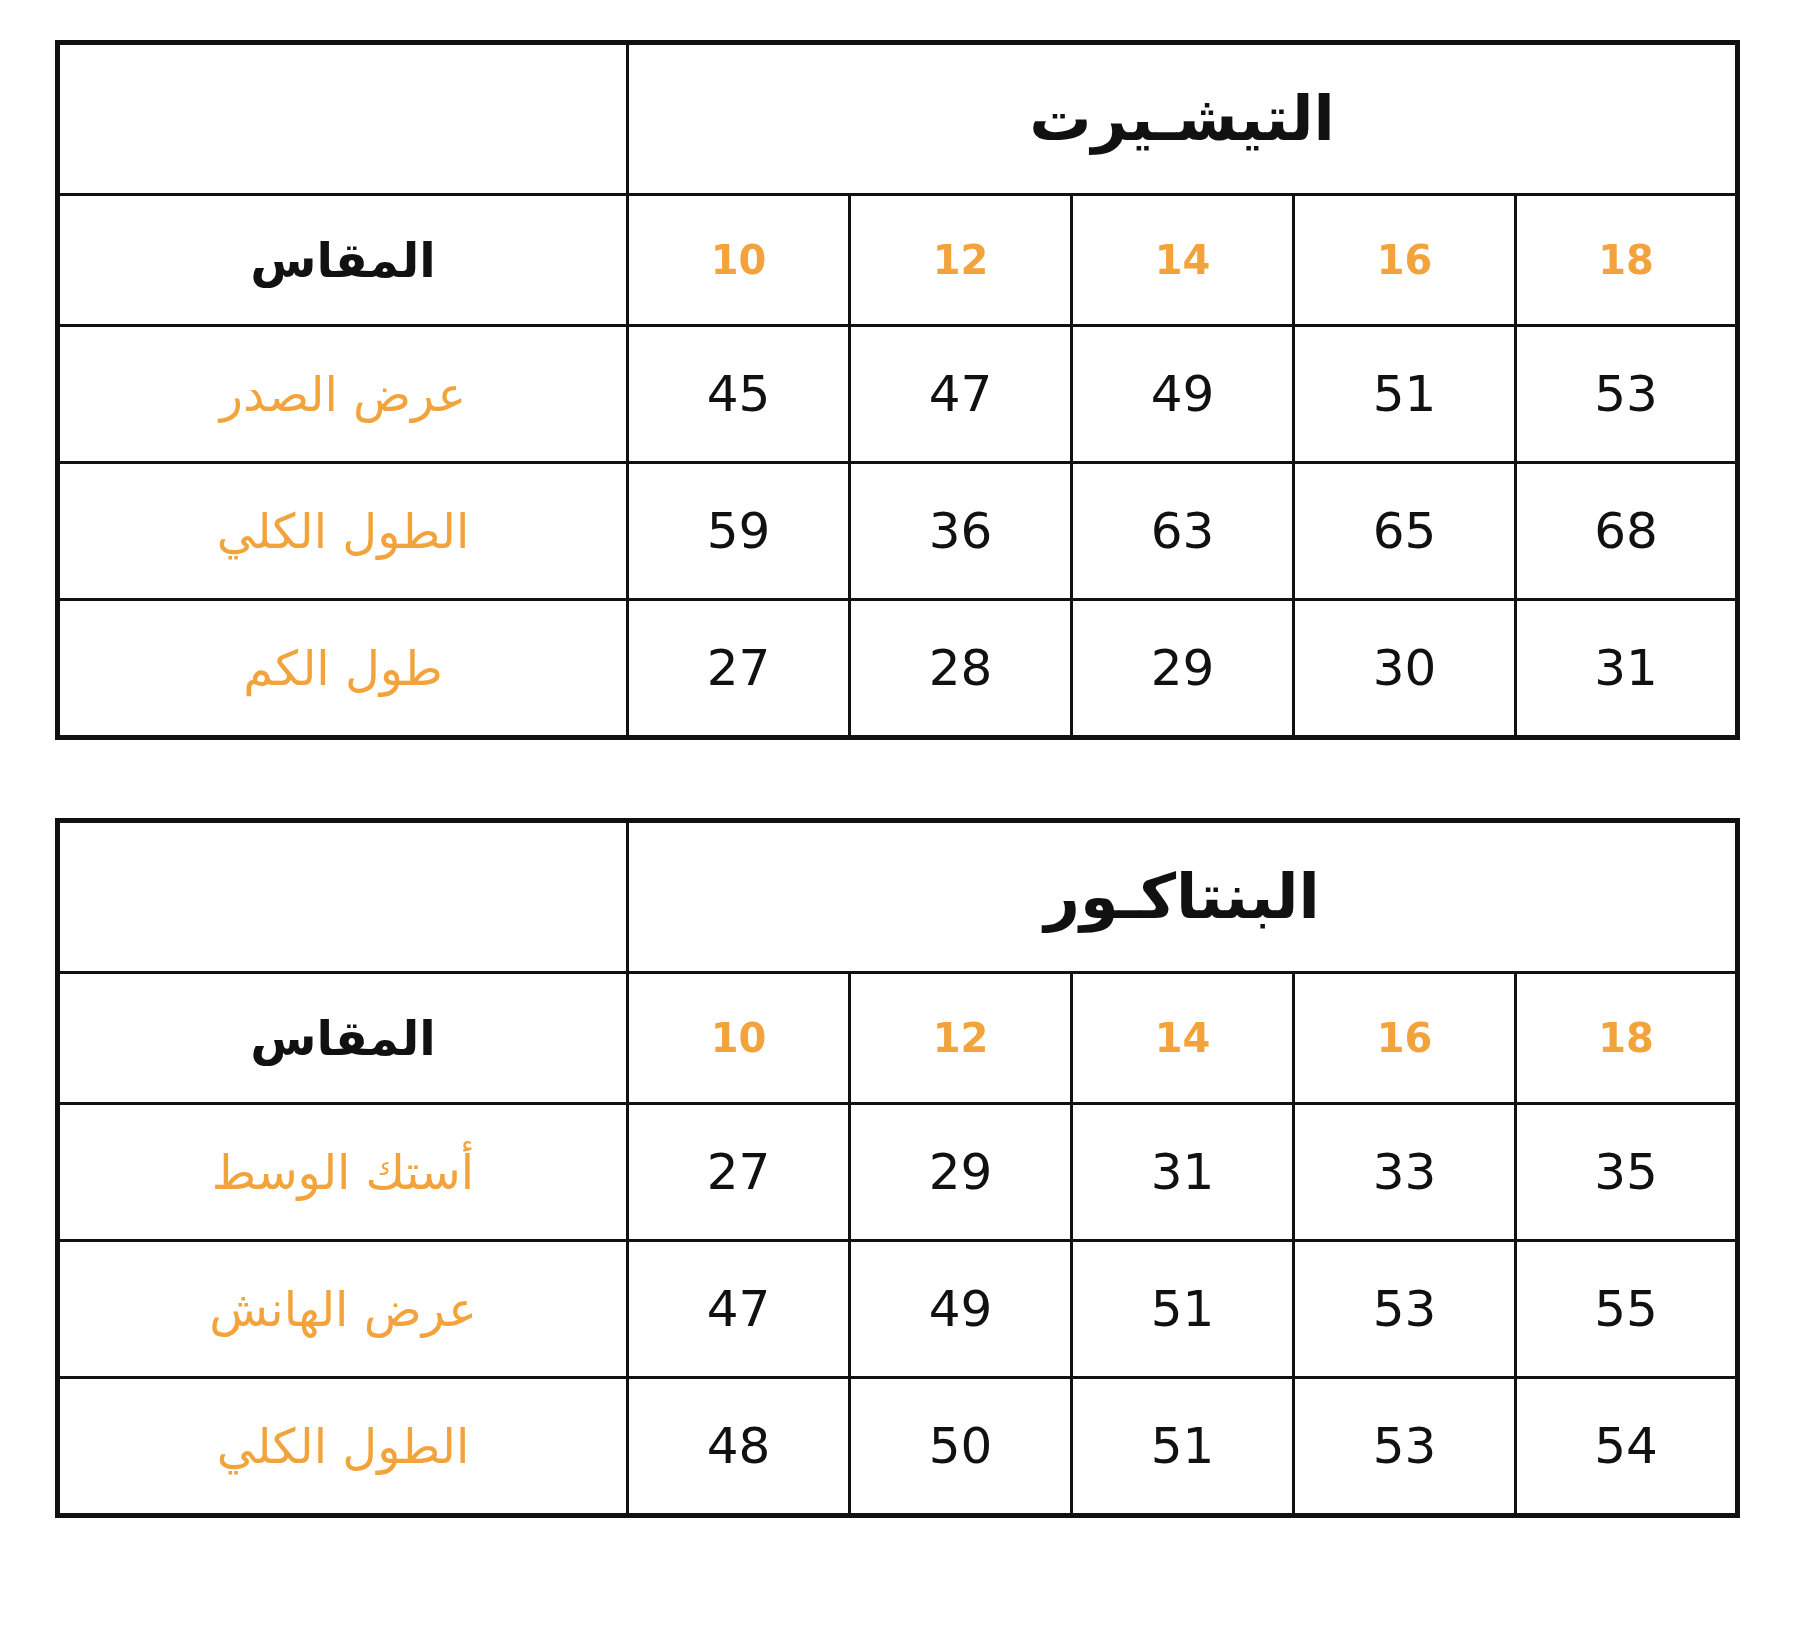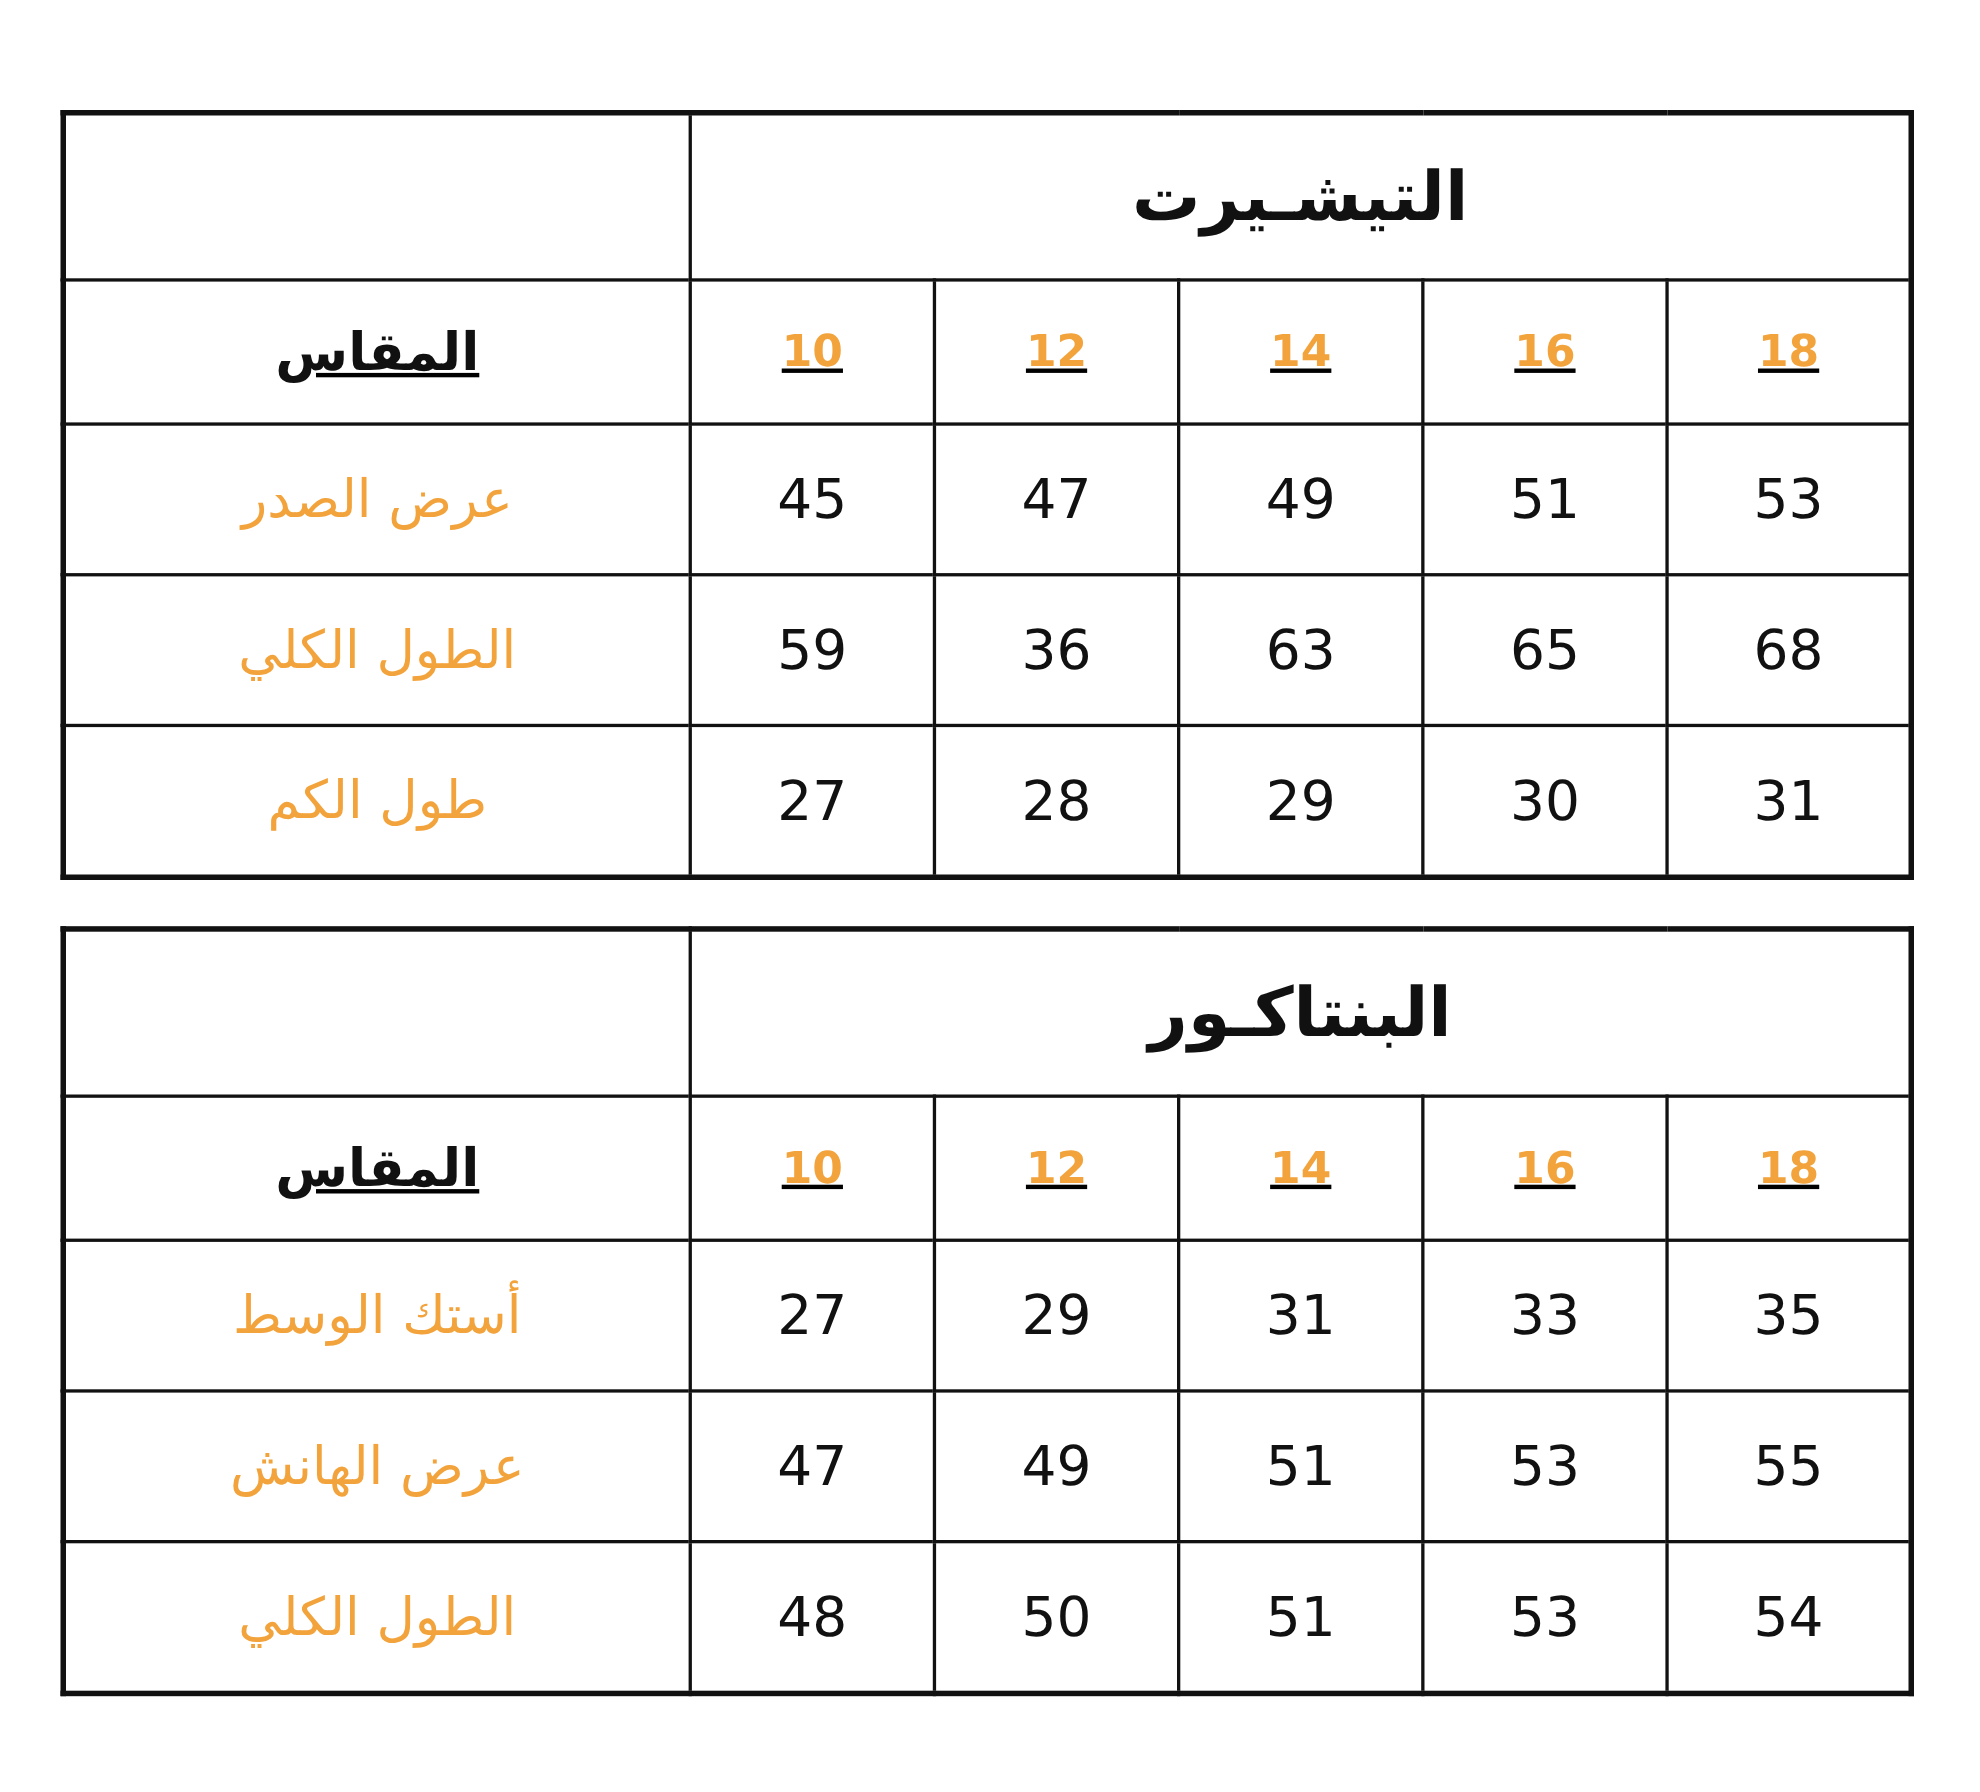--- a/index.html
+++ b/index.html
@@ -10,24 +10,24 @@
   body {
     width: 1800px;
     height: 1629px;
     font-family: "DejaVu Sans", "Liberation Sans", sans-serif;
     overflow: hidden;
   }
   .page {
     box-sizing: border-box;
     width: 1800px;
     height: 1629px;
-    padding: 100px 60px 60px 60px;
+    padding: 40px 60px 60px 60px;
     display: flex;
     flex-direction: column;
-    gap: 42px;
+    gap: 78px;
   }
   table.size-table {
     border-collapse: collapse;
     table-layout: fixed;
     width: 1680px;
     border: 5px solid #111111;
     background: #ffffff;
   }
   table.size-table td {
     border: 3px solid #111111;
@@ -44,21 +44,20 @@
   }
   .table-title {
     font-size: 62px;
     font-weight: 700;
     color: #111111;
     letter-spacing: 1px;
     line-height: 1.1;
   }
   tr.head-row td {
     height: 128px;
-    text-decoration: underline;
   }
   .size-num {
     font-size: 40px;
     font-weight: 700;
     color: #f2a33c;
     direction: ltr;
   }
   .head-label {
     font-size: 48px;
     font-weight: 700;

